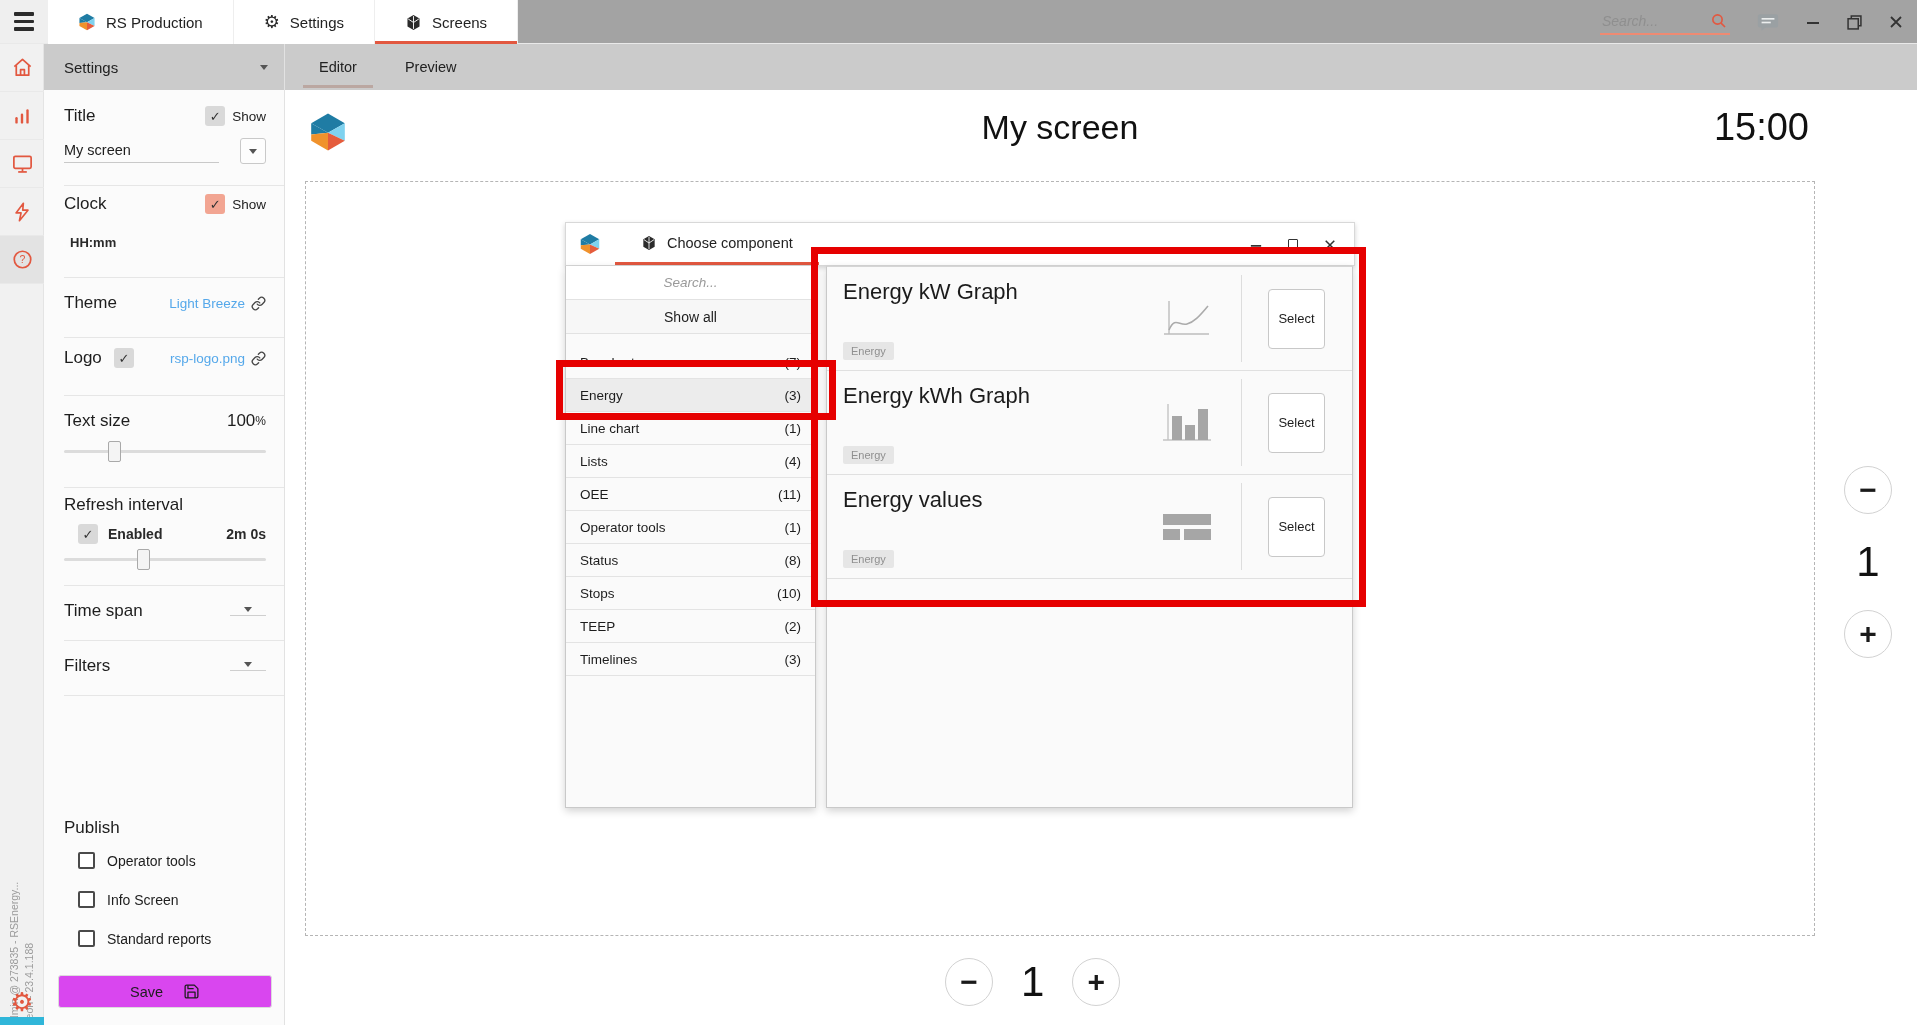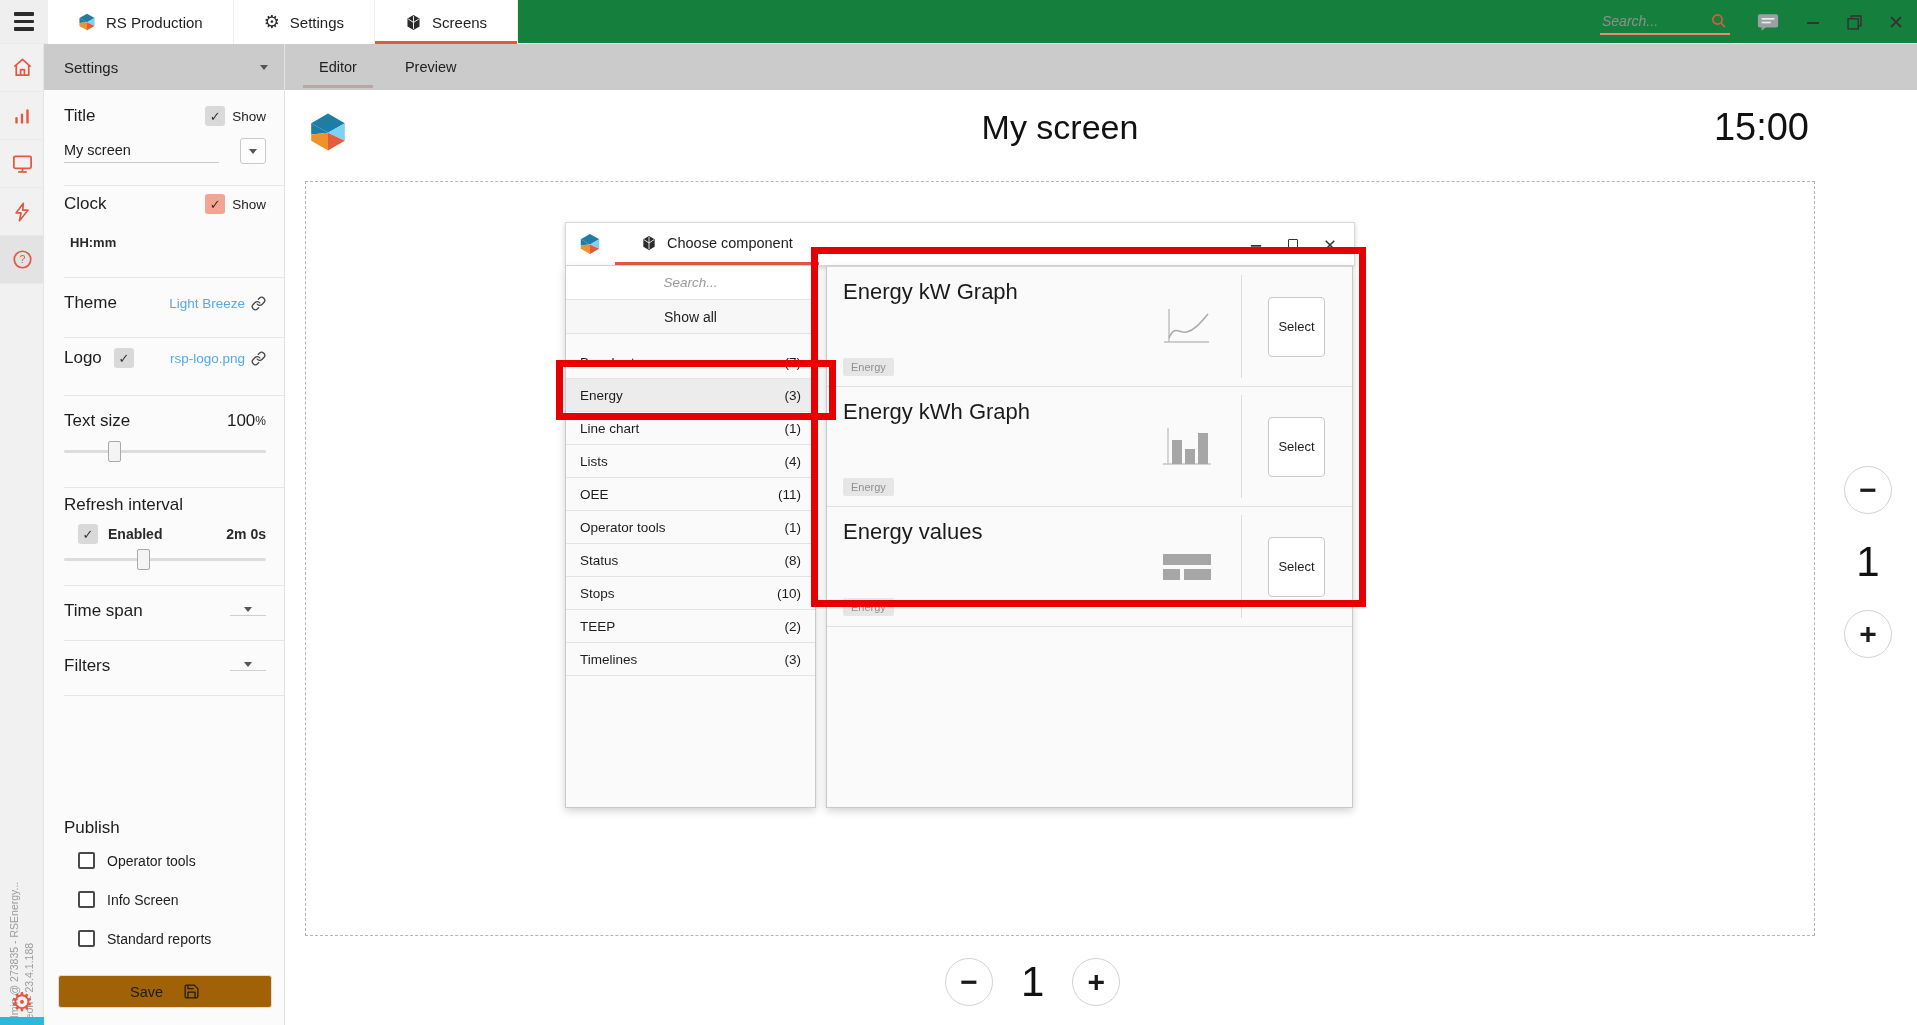--- a/index.html
+++ b/index.html
@@ -1,21 +1,21 @@
 <!DOCTYPE html>
 <html><head>
 <meta charset="utf-8">
 <style>
   * { margin:0; padding:0; box-sizing:border-box; }
   html,body { width:1917px; height:1025px; overflow:hidden; background:#fff;
               font-family:"Liberation Sans","DejaVu Sans",sans-serif; color:#1f1f1f; }
   .screen { position:relative; width:1917px; height:1025px; background:#fff; }
 
   
-  .topbar { position:absolute; left:0; top:0; width:1917px; height:44px; background:#15803d;
+  .topbar { position:absolute; left:0; top:0; width:1917px; height:44px; background:#a3a3a3;
             border-bottom:1px solid #e9e9e9; display:flex; align-items:stretch; }
   .hamburger { width:48px; display:flex; flex-direction:column; gap:4px; align-items:center;
                justify-content:center; background:#efefef; cursor:pointer; }
   .hamburger i { width:20px; height:3.5px; background:#2b2b2b; border-radius:1px; }
   .tabs { display:flex; height:44px; }
   .tab { display:flex; align-items:center; gap:10px; padding:0 30px; font-size:15px;
          color:#222; border-right:1px solid #eee; position:relative; background:#fff; cursor:pointer; }
   .tab.active::after { content:""; position:absolute; left:0; right:0; bottom:0; height:3px; background:#e25840; }
   .tab .ic { display:none; line-height:0; }
   .tab[data-icon="rsp"]  .ic-rsp  { display:inline-flex; }
@@ -73,21 +73,21 @@
   .link { font-size:13.5px; color:#55a8ea; cursor:pointer; }
   .chain { line-height:0; margin-left:6px; }
   .pct-num { font-size:17px; color:#1d1d1d; }
   .pct-sign { font-size:12px; color:#1d1d1d; }
   .slider { position:absolute; left:20px; right:18px; height:3px; background:#dcdcdc; border-radius:2px; }
   .thumb { position:absolute; top:-9px; width:13px; height:21px; background:#f4f4f4;
            border:1px solid #a9a9a9; border-radius:2px; cursor:pointer; }
   .dd-plain { display:flex; flex-direction:column; align-items:center; gap:4px; width:36px;
               border-bottom:1px solid #cfcfcf; padding-bottom:3px; cursor:pointer; }
   .pub-opt { display:flex; align-items:center; gap:12px; font-size:14px; color:#1d1d1d; }
-  .save-btn { position:absolute; left:14px; right:12px; top:885px; height:33px; background:#a16207;
+  .save-btn { position:absolute; left:14px; right:12px; top:885px; height:33px; background:#d946ef;
               border:1px solid #dcdcdc; border-radius:3px; display:flex; align-items:center; justify-content:center;
               gap:20px; font-size:14.5px; color:#1d1d1d; cursor:pointer; }
 
   
   .main-tabbar { position:absolute; left:285px; top:44px; width:1632px; height:46px; background:#cbcbcb;
                  display:flex; align-items:stretch; padding-left:10px; }
   .etab { display:flex; align-items:center; padding:0 24px; font-size:14.5px; color:#222;
           position:relative; cursor:pointer; }
   .etab.active::after { content:""; position:absolute; left:8px; right:8px; bottom:2px; height:3px; background:#bba7a1; }
   .canvas { position:absolute; left:285px; top:90px; width:1632px; height:935px; background:#fff; }
@@ -126,21 +126,21 @@
   .m-showall { height:34px; display:flex; align-items:center; justify-content:center; font-size:14px;
                color:#1d1d1d; border-bottom:1px solid #e2e2e2; background:#f7f7f7; cursor:pointer; }
   .m-cats { margin-top:12px; }
   .cat-row { height:33px; display:flex; align-items:center; padding:0 14px; font-size:13.5px;
              color:#1d1d1d; border-bottom:1px solid #e3e3e3; cursor:pointer; background:transparent; }
   .cat-row.selected { background:#ececec; }
   .cat-name { flex:1; }
   .cat-count { color:#1d1d1d; }
   .modal-right { position:absolute; left:261px; top:44px; width:527px; height:542px; background:#fafafa;
                  border:1px solid #c9c9c9; border-top:1px solid #d5d5d5; box-shadow:0 3px 8px rgba(0,0,0,.18); }
-  .comp-card { position:relative; height:120px; border-bottom:1px solid #e0e0e0; }
+  .comp-card { position:relative; height:104px; border-bottom:1px solid #e0e0e0; }
   .comp-title { position:absolute; left:16px; top:12px; font-size:22px; color:#1b1b1b; }
   .comp-badge { position:absolute; left:16px; bottom:10px; background:#e6e6e6; color:#8f8f8f;
                 font-size:11px; padding:3px 8px; border-radius:2px; }
   .comp-icon { position:absolute; left:334px; top:50%; transform:translateY(-50%); line-height:0; }
   .comp-card .cic { display:none; }
   .comp-card[data-icon="line-graph"]   .cic-line   { display:block; }
   .comp-card[data-icon="bar-graph"]    .cic-bar    { display:block; }
   .comp-card[data-icon="value-blocks"] .cic-blocks { display:block; }
   .comp-vline { position:absolute; left:414px; top:8px; bottom:8px; width:1px; background:#ddd; }
   .select-btn { position:absolute; left:441px; top:50%; transform:translateY(-50%); width:57px; height:60px;

